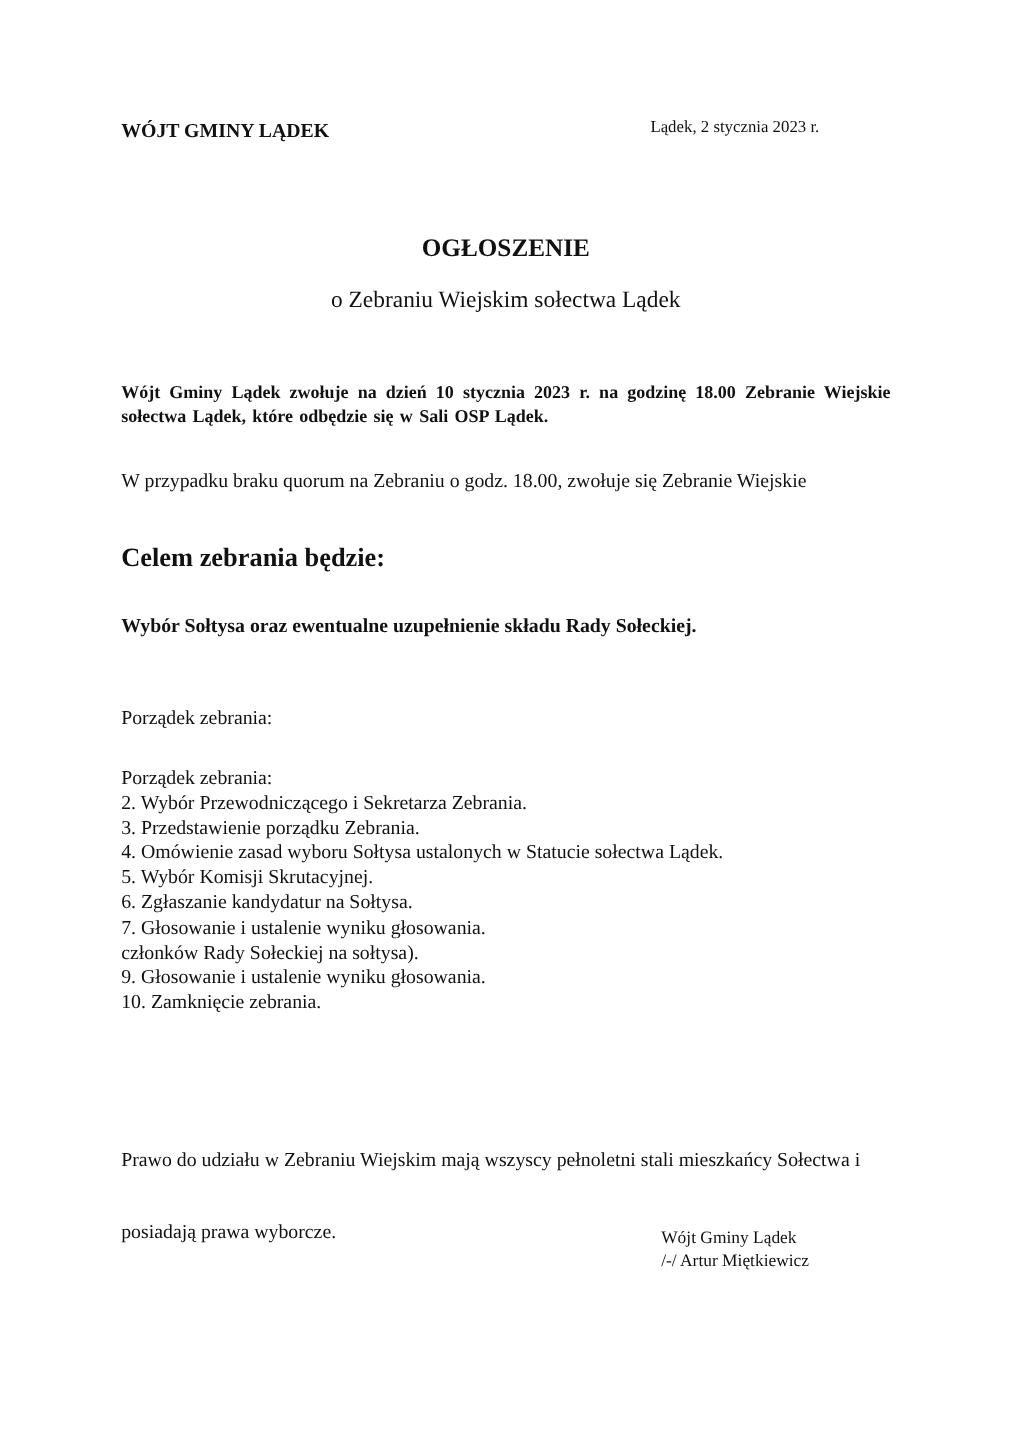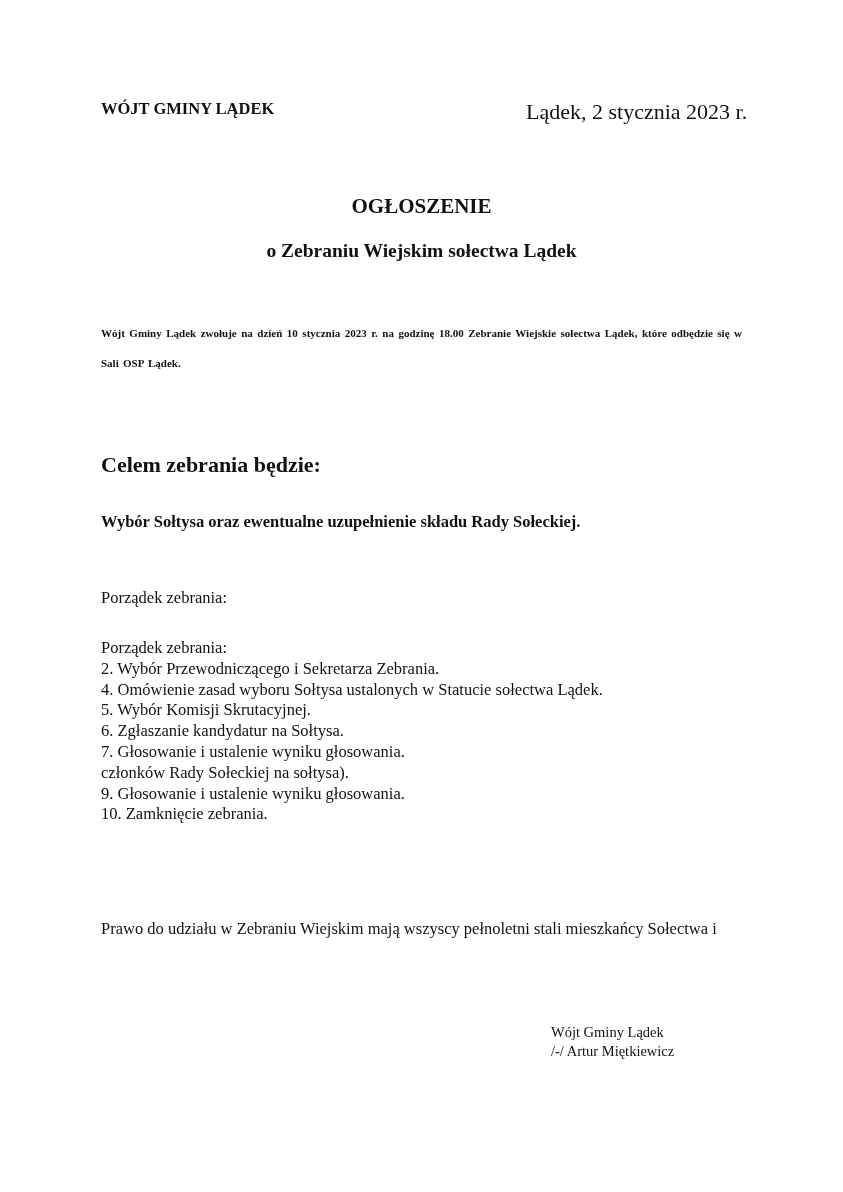--- a/index.html
+++ b/index.html
@@ -14,41 +14,40 @@
       overflow: hidden;
       font-family: "Liberation Serif", "DejaVu Serif", serif;
       color: #111111;
     }
     .abs { position: absolute; white-space: nowrap; }
     .hdr-left {
       left: 101px; top: 99px;
       font-size: 16.5px; font-weight: bold;
     }
     .hdr-right {
-      left: 526px; top: 99px;
-      font-size: 22px;
+      left: 542px; top: 99px;
+      font-size: 14px;
     }
     .title {
       left: 0; width: 843px; top: 194px;
       text-align: center;
       font-size: 21px; font-weight: bold;
     }
     .subtitle {
       left: 0; width: 843px; top: 240px;
       text-align: center;
       font-size: 19.5px;
-      font-weight: bold;
     }
     .lead {
       left: 101px; width: 641px; top: 318px;
-      font-size: 11px; font-weight: bold;
+      font-size: 15px; font-weight: bold;
       white-space: normal;
       text-align: justify;
       text-align-last: left;
-      line-height: 30px;
+      line-height: 20px;
       word-spacing: 1.5px;
     }
     .para {
       left: 101px; top: 390px;
       font-size: 16.5px;
       line-height: 22px;
     }
     .para .line { display: block; }
     .purpose-label {
       left: 101px; top: 452px;
@@ -66,21 +65,21 @@
       left: 101px; top: 638px;
       font-size: 16.5px;
       line-height: 20.8px;
     }
     .agenda .line { display: block; }
     .rights {
       left: 101px; top: 918px;
       font-size: 16.5px;
       line-height: 22px;
     }
-    .rights .line { display: block; }
+    .rights .line { display: block; margin-top: 38px; }
     .signature {
       left: 551px; top: 1023px;
       font-size: 14.5px;
       line-height: 18.5px;
     }
     .signature .line { display: block; }
   </style>
 </head>
 <body>
 
@@ -88,41 +87,44 @@
 
   <div class="abs hdr-left">WÓJT GMINY LĄDEK</div>
   <div class="abs hdr-right">Lądek, 2 stycznia 2023 r.</div>
 
   <div class="abs title">OGŁOSZENIE</div>
   <div class="abs subtitle">o Zebraniu Wiejskim sołectwa Lądek</div>
 
   <div class="abs lead">Wójt Gminy Lądek zwołuje na dzień 10 stycznia 2023 r. na godzinę 18.00 Zebranie Wiejskie sołectwa Lądek, które odbędzie się w Sali  OSP Lądek.</div>
 
   <div class="abs para">
+    <span class="line">W przypadku braku quorum na Zebraniu o godz. 18.00, zwołuje się Zebranie Wiejskie</span>
   </div>
 
   <div class="abs purpose-label">Celem zebrania będzie:</div>
   <div class="abs purpose-text">Wybór Sołtysa oraz ewentualne uzupełnienie składu Rady Sołeckiej.</div>
 
   <div class="abs agenda-label">Porządek zebrania:</div>
 
   <div class="abs agenda">
     <span class="line">Porządek zebrania:</span>
     <span class="line">2. Wybór Przewodniczącego i Sekretarza Zebrania.</span>
+    <span class="line">3. Przedstawienie porządku Zebrania.</span>
     <span class="line">4. Omówienie zasad wyboru Sołtysa ustalonych w Statucie sołectwa Lądek.</span>
     <span class="line">5. Wybór Komisji Skrutacyjnej.</span>
     <span class="line">6. Zgłaszanie kandydatur na Sołtysa.</span>
     <span class="line">7. Głosowanie i ustalenie wyniku głosowania.</span>
     <span class="line">członków Rady Sołeckiej na sołtysa).</span>
     <span class="line">9. Głosowanie i ustalenie wyniku głosowania.</span>
     <span class="line">10. Zamknięcie zebrania.</span>
   </div>
 
   <div class="abs rights">
     <span class="line">Prawo do udziału w Zebraniu Wiejskim mają wszyscy pełnoletni stali mieszkańcy Sołectwa i</span>
+    <span class="line">posiadają prawa wyborcze.</span>
   </div>
 
   <div class="abs signature">
     <span class="line">Wójt Gminy Lądek</span>
     <span class="line">/-/ Artur Miętkiewicz</span>
   </div>
 
 </div>
 
 </body></html>

